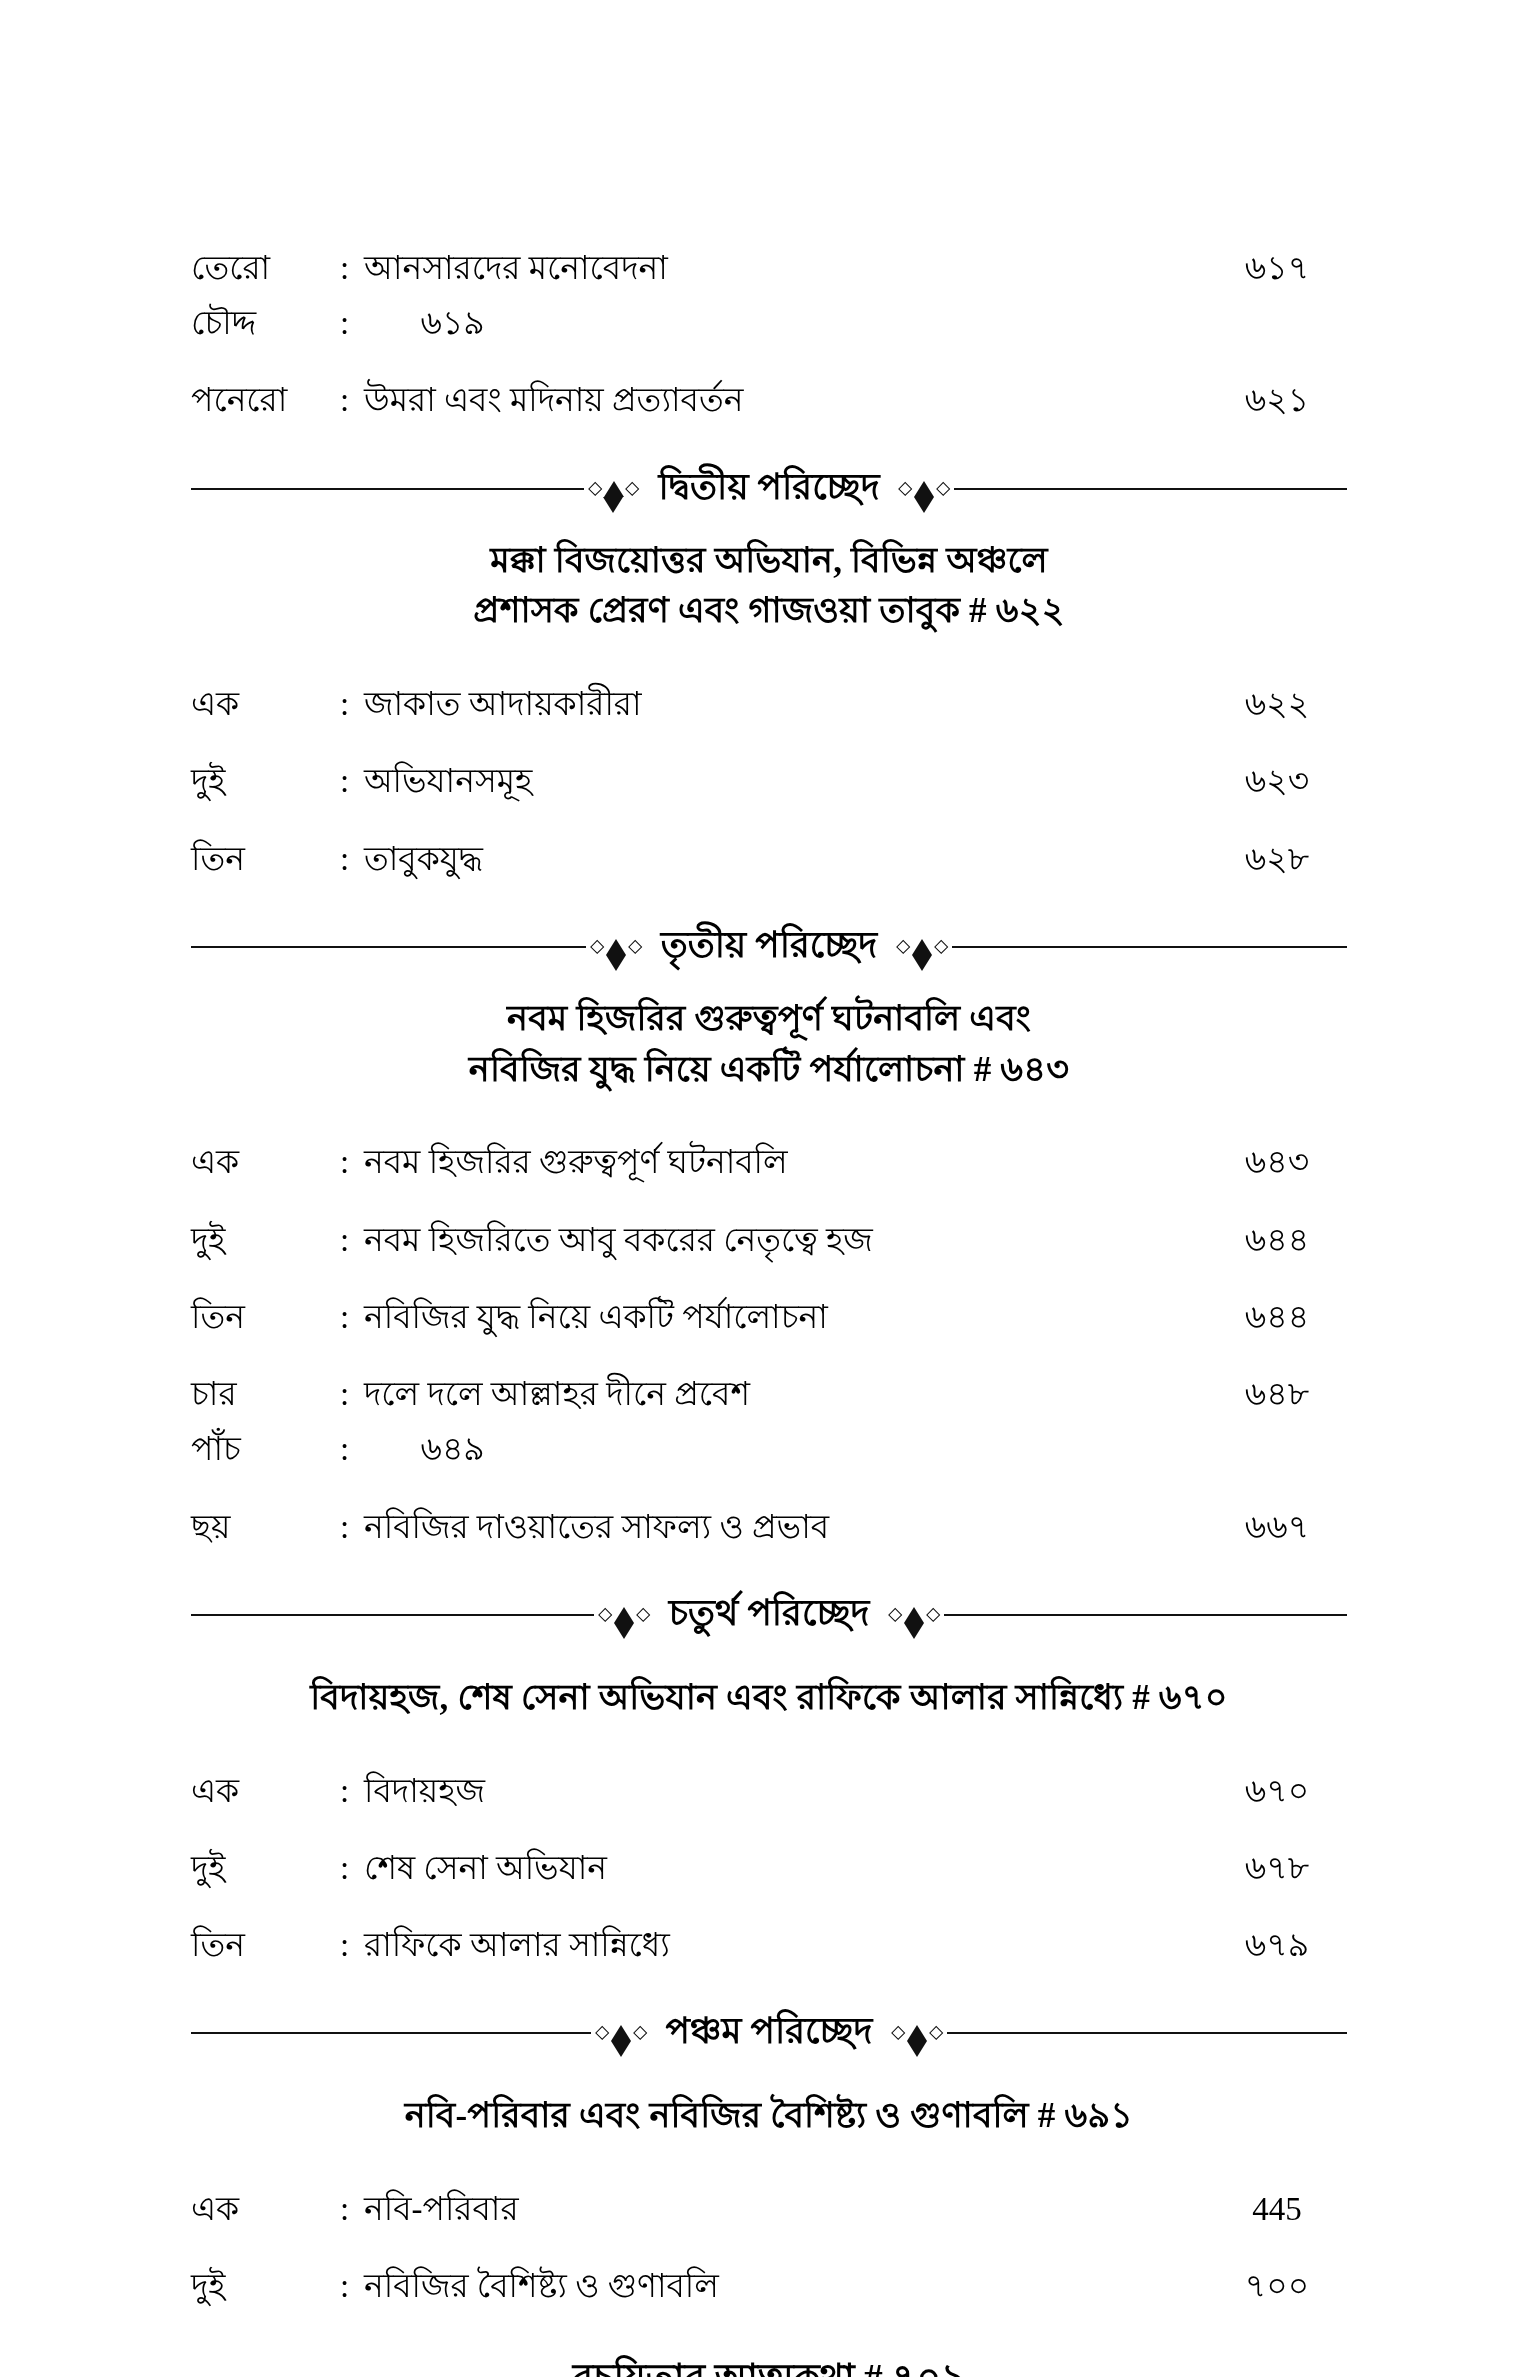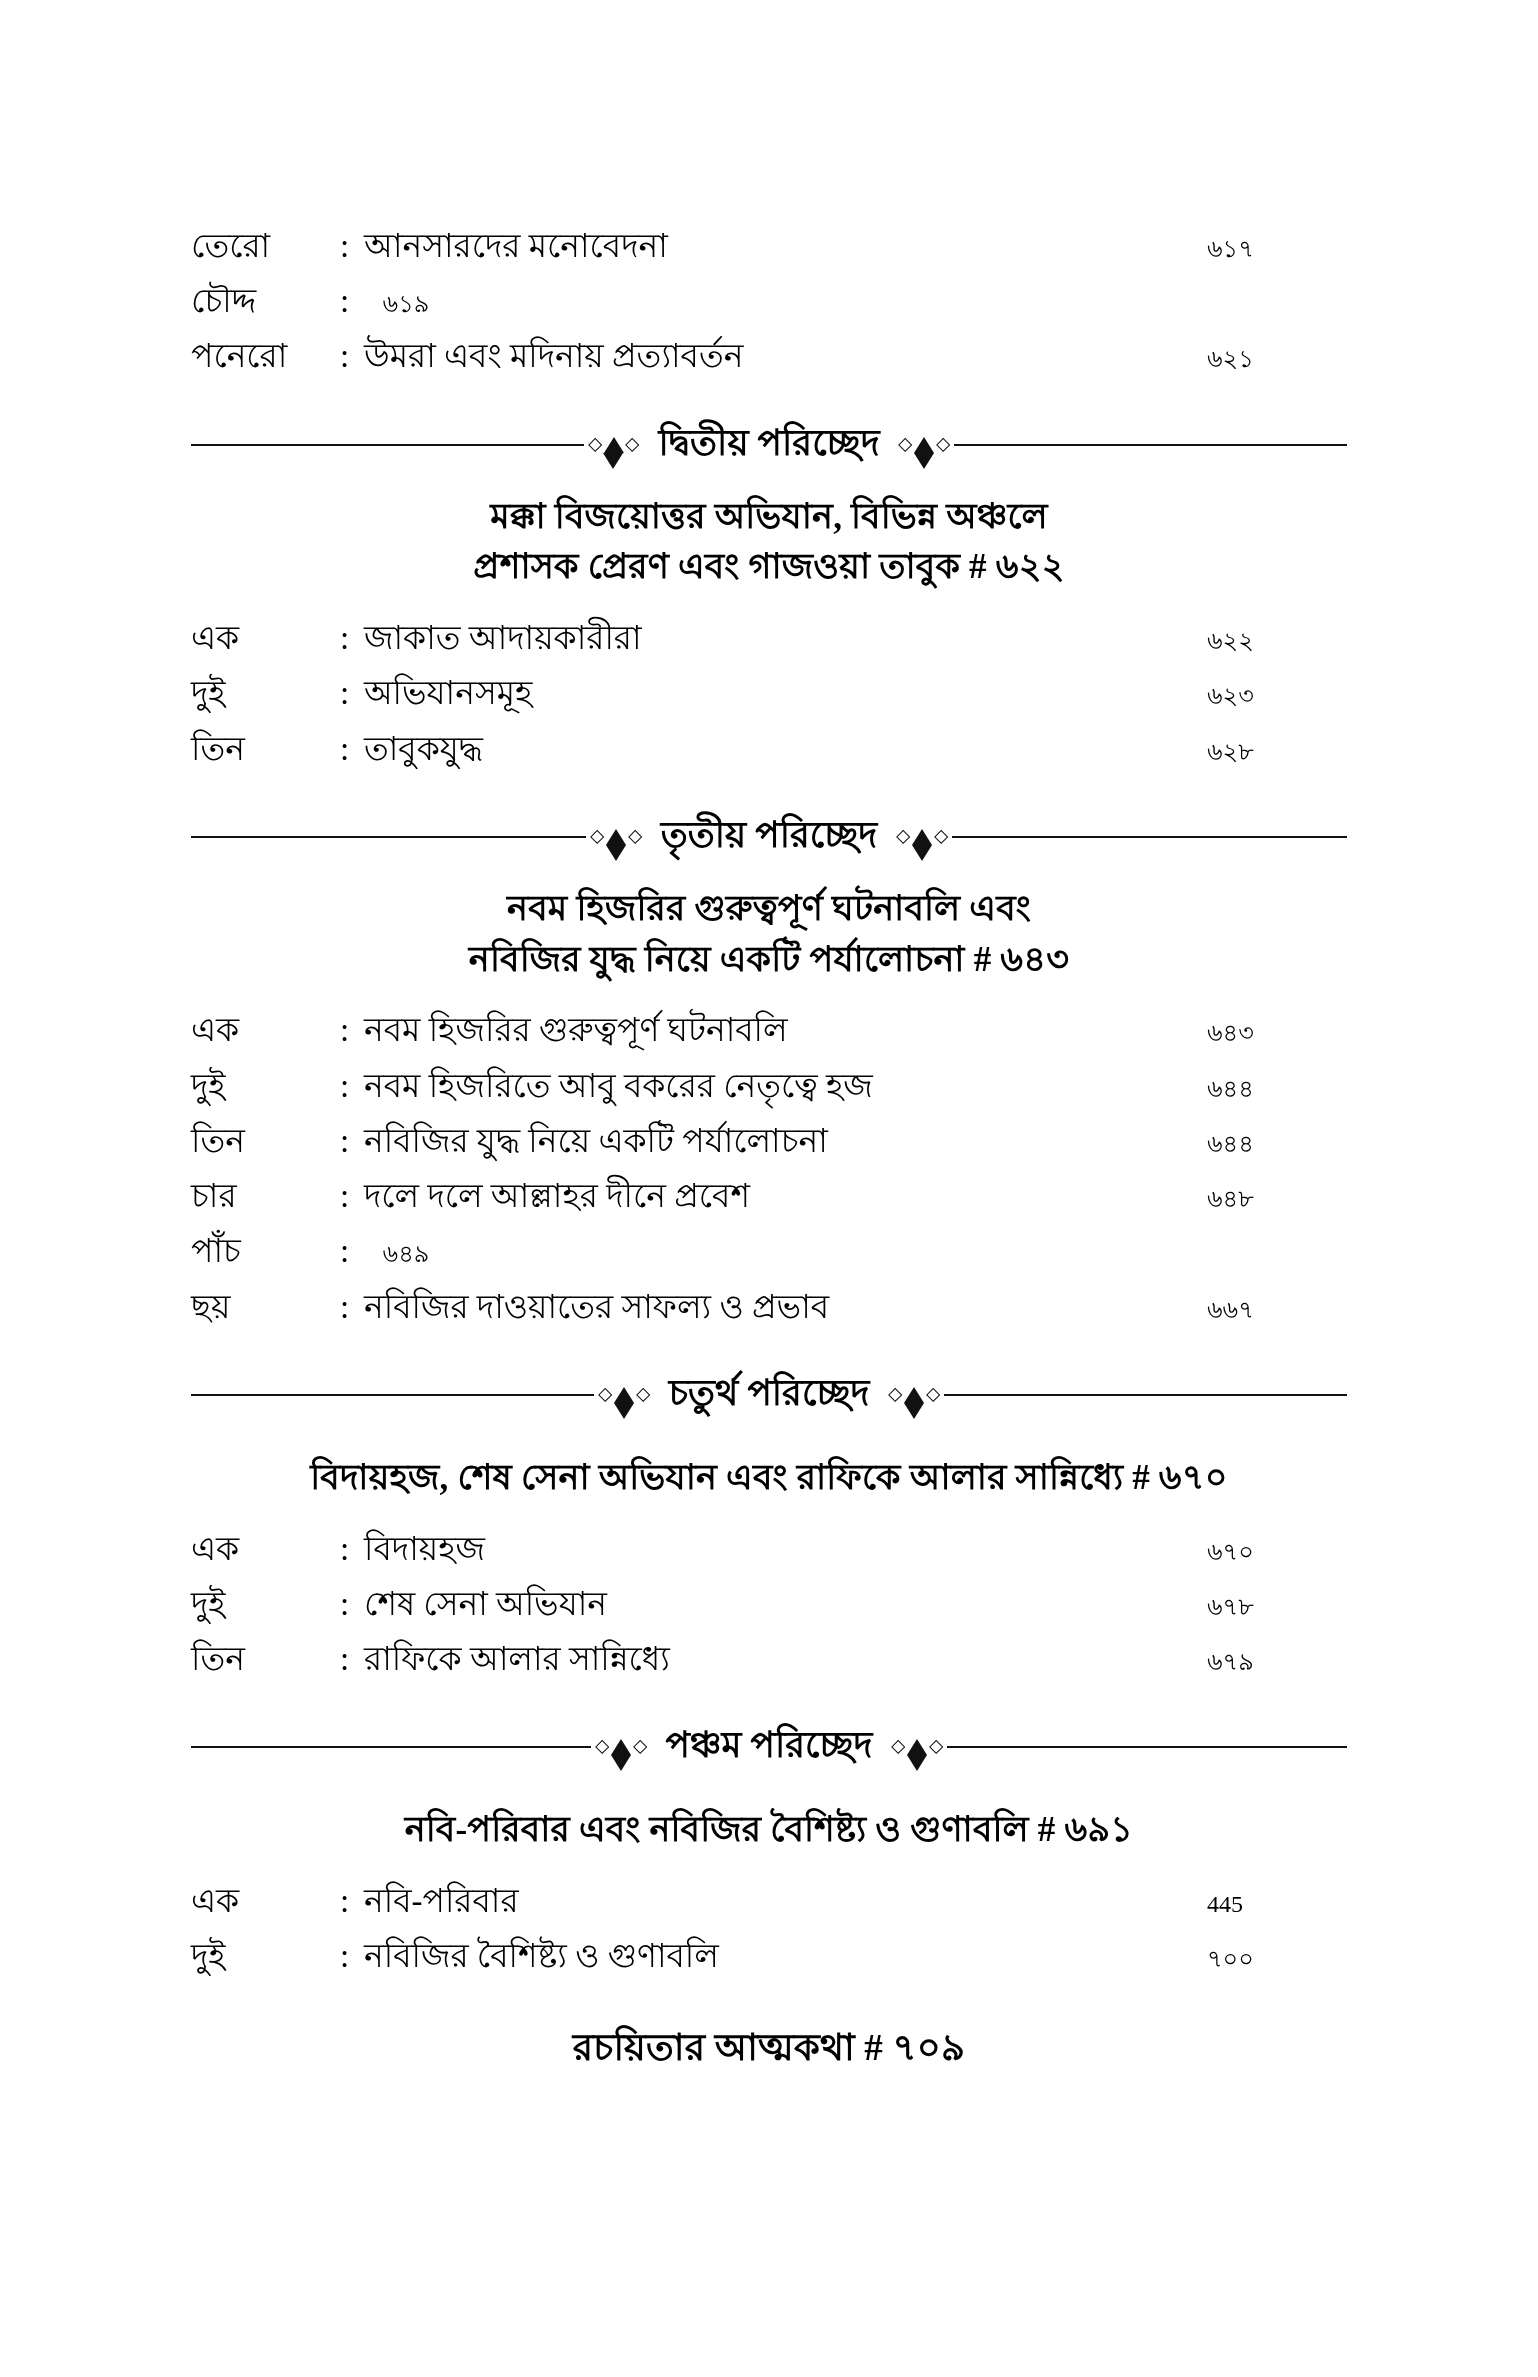--- a/index.html
+++ b/index.html
@@ -47,26 +47,27 @@
   .toc-colon {
     width: 24px;
     flex: 0 0 24px;
     font-size: 33px;
     text-align: left;
   }
   .toc-title {
     flex: 1 1 auto;
     font-size: 33px;
     white-space: nowrap;
+    margin-top: 22px;
   }
   .toc-page {
     flex: 0 0 140px;
     width: 140px;
-    text-align: left;
-    font-size: 24px;
+    text-align: center;
+    font-size: 33px;
     padding-left: 18.6px;
   }
 
   
   .divider {
     display: flex;
     align-items: center;
     width: 100%;
     margin: 37px 0 9.3px 0;
     gap: 0;

